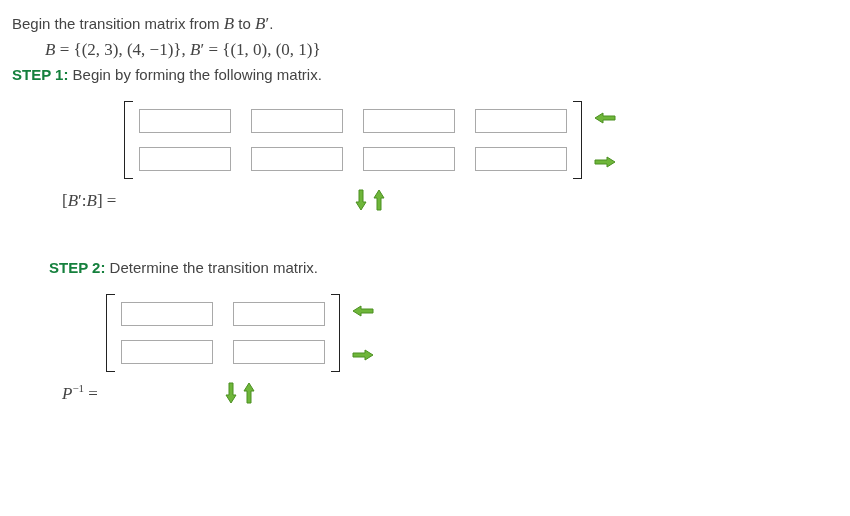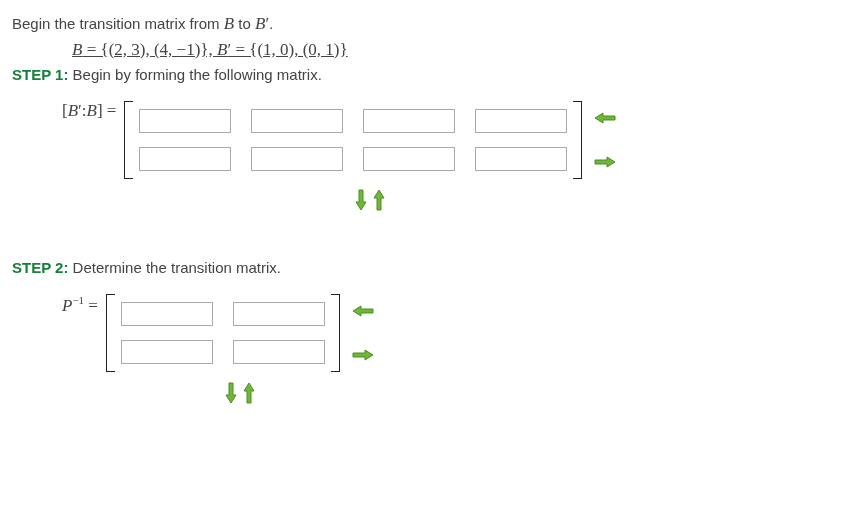--- a/index.html
+++ b/index.html
@@ -7,25 +7,25 @@
     font-family: Verdana, Geneva, sans-serif;
     font-size: 15px;
     color: #444;
     margin: 0;
     padding: 8px 12px;
     background: #fff;
   }
   .line { margin: 6px 0; }
   .italic { font-style: italic; font-family: 'Times New Roman', serif; font-size: 17px; }
   .math { font-family: 'Times New Roman', serif; font-size: 17px; }
-  .indent { margin-left: 60px; text-decoration: underline; }
+  .indent { margin-left: 33px; }
   .step-label { font-weight: bold; color: #15803d; }
   .eq-row {
     display: flex;
-    align-items: flex-start;
+    align-items: flex-end;
     margin-top: 18px;
     margin-left: 50px;
   }
   .lhs {
     font-family: 'Times New Roman', serif;
     font-size: 17px;
     padding-right: 8px;
   }
   .bracket-wrap {
     display: flex;
@@ -84,21 +84,21 @@
   }
   .arrows-bottom {
     display: flex;
     justify-content: center;
     gap: 6px;
     margin-top: 10px;
   }
   .arrow-ic { width: 22px; height: 12px; display:block; }
   .arrow-ic-v { width: 12px; height: 22px; display:block; }
   .sup { vertical-align: super; font-size: 11px; }
-  .step2-block { margin-top: 48px; }
+  .step2-block { margin-top: 48px; margin-left: 37px; }
 </style>
 </head>
 <body>
 
 <div class="line">
   <span>Begin the transition matrix from </span><span class="italic">B</span><span> to </span><span class="italic">B</span><span class="math">′</span><span>.</span>
 </div>
 
 <div class="line indent math">
   <span class="italic">B</span> = {(2, 3), (4, −1)}, <span class="italic">B</span>′ = {(1, 0), (0, 1)}

